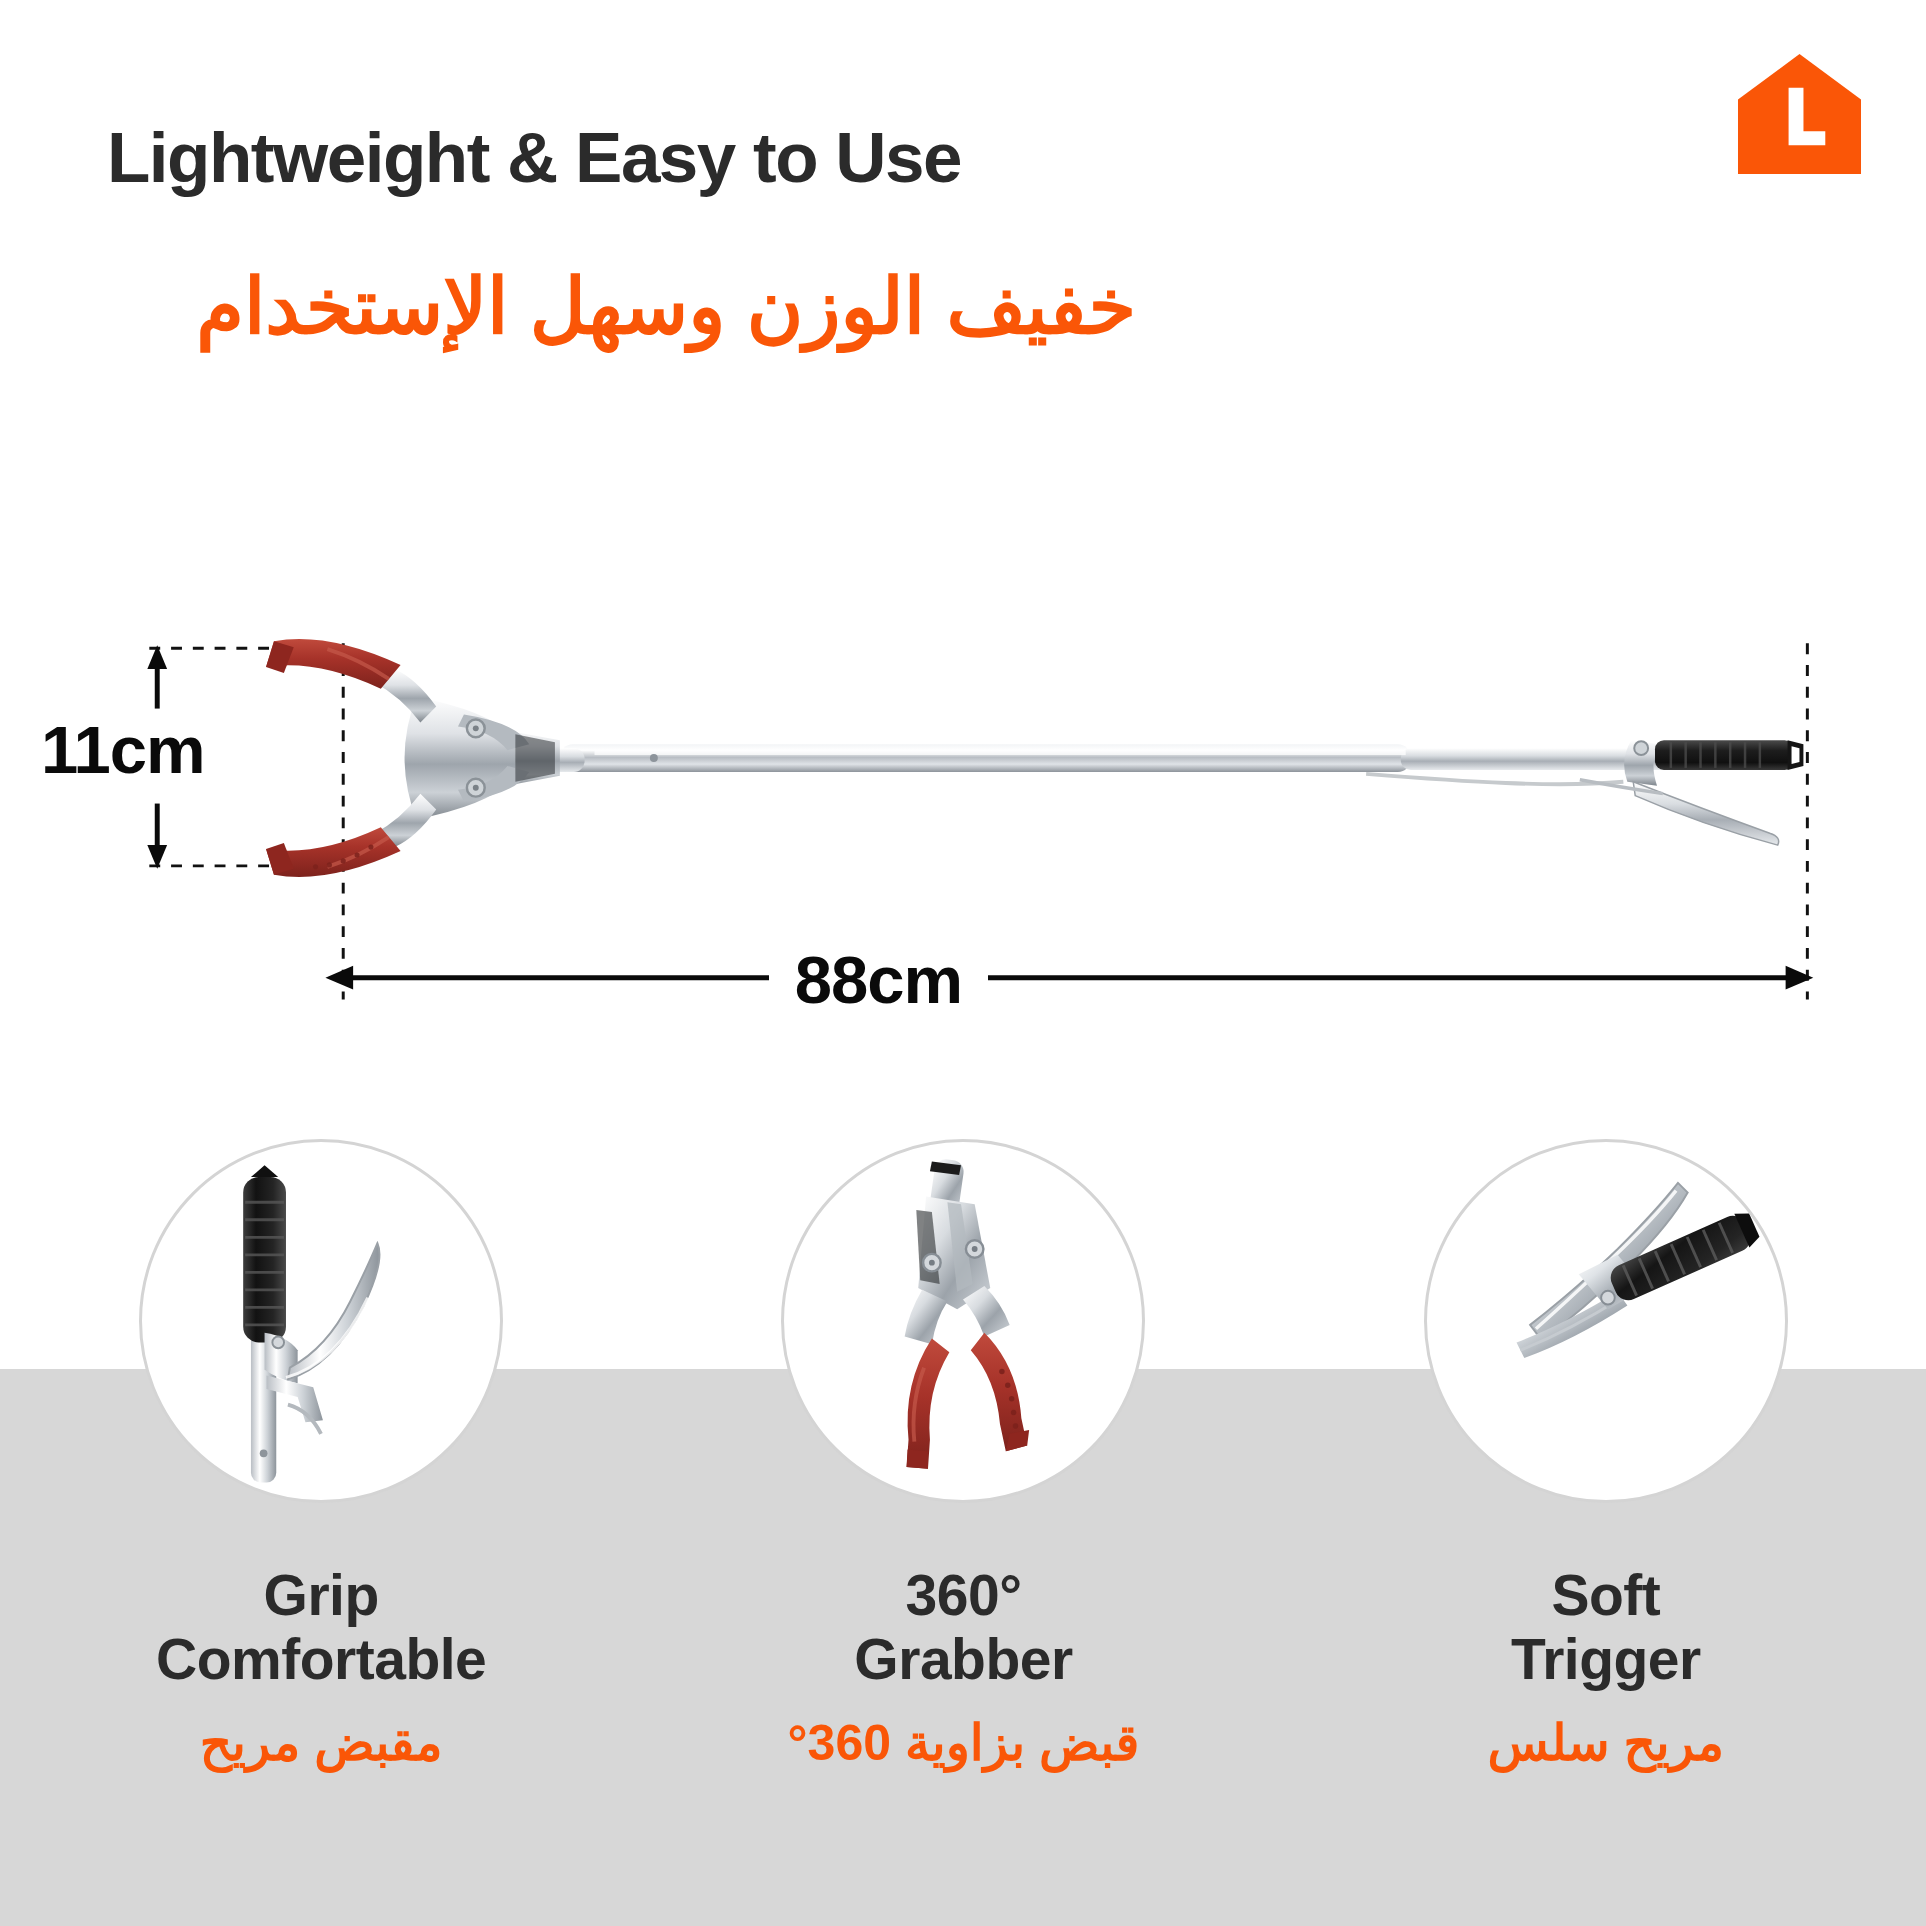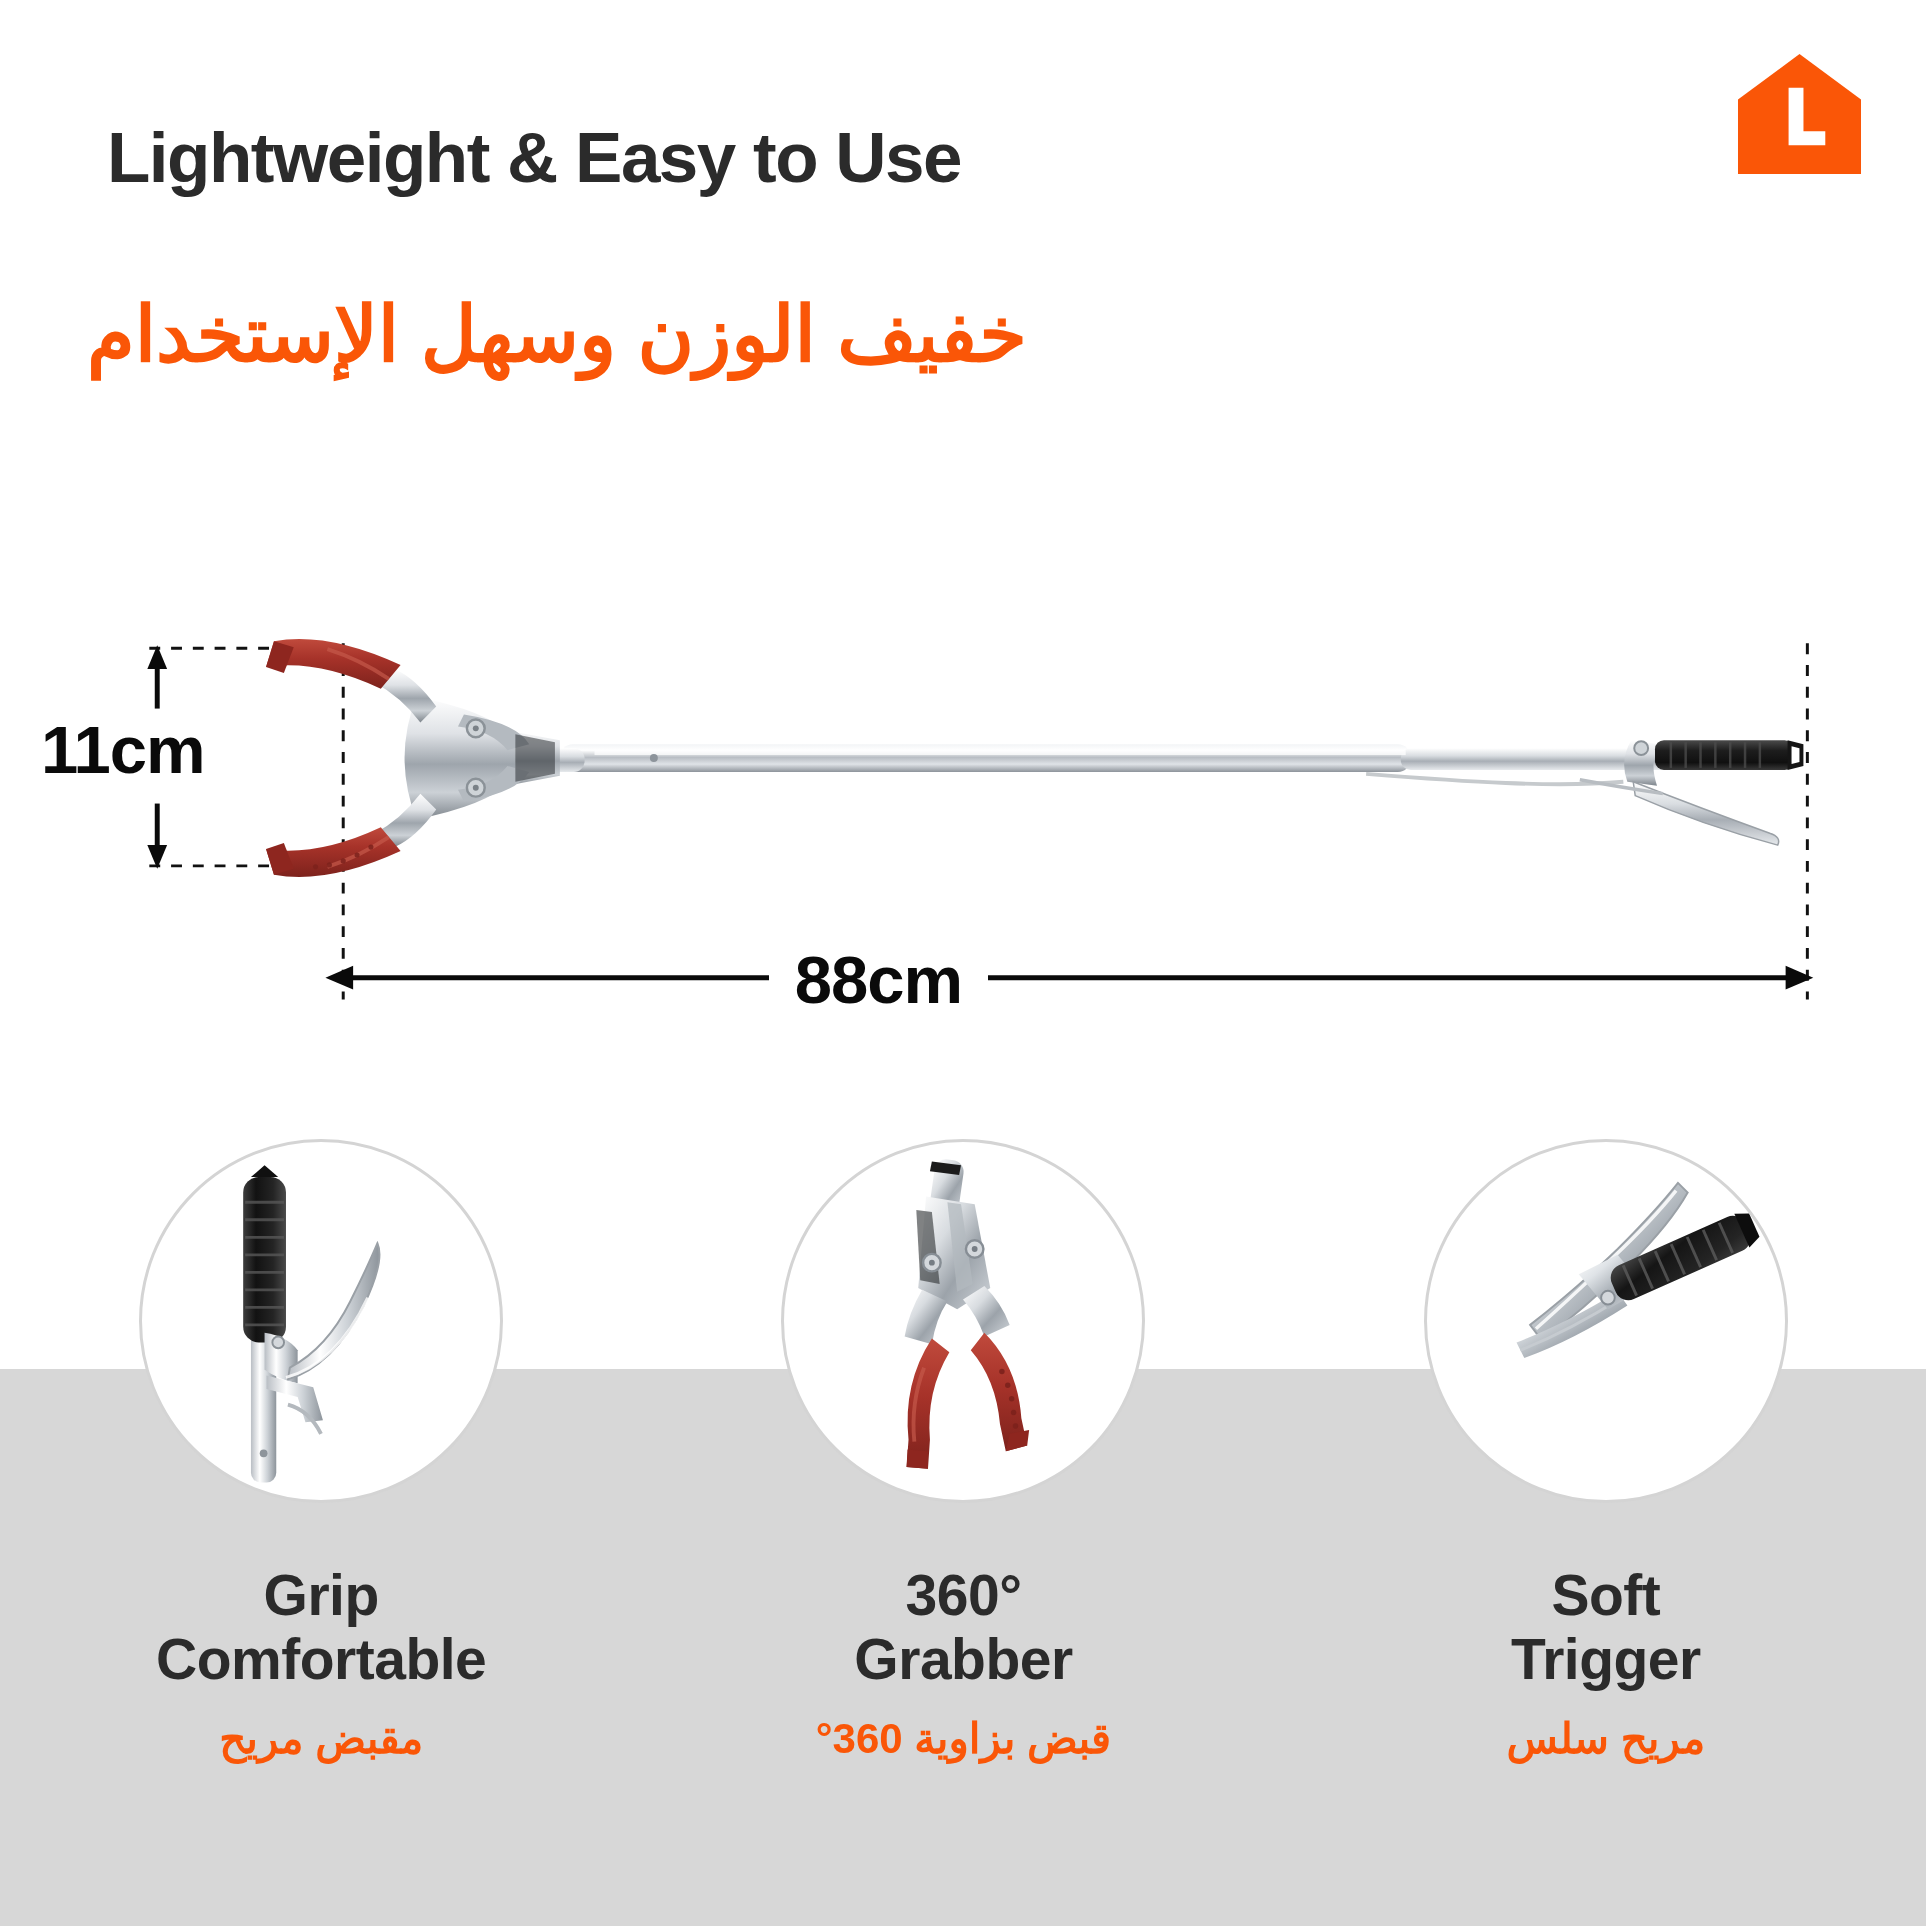--- a/index.html
+++ b/index.html
@@ -19,21 +19,21 @@
 
   
   .headline{
     position:absolute; left:87px; top:117px;
     font-size:71px; font-weight:bold; letter-spacing:-1.5px;
     color:#2b2b2b; white-space:nowrap;margin-left:20px;
   }
   .headline-ar{
     position:absolute; left:87px; top:262px; width:1049px;
     font-size:77px; font-weight:bold; color:#fa5607;
-    direction:rtl; text-align:left; white-space:nowrap;margin-top:28px;
+    direction:rtl; text-align:right; white-space:nowrap;
   }
 
   
   .logo{
     position:absolute; left:1736px; top:52px; width:127px; height:124px;
   }
   .logo svg{ display:block; width:127px; height:124px; }
 
   
   .hero{ position:absolute; left:0; top:485px; width:1927px; height:554px; }
@@ -64,21 +64,21 @@
     display:flex; align-items:center; justify-content:center;
   }
   .circle svg{ display:block; }
   .f-title{
     margin-top:61px; text-align:center;
     font-size:57px; font-weight:bold; line-height:1.12;
     color:#2b2b2b; letter-spacing:-0.5px;
   }
   .f-sub{
     margin-top:22px; text-align:center;
-    font-size:42px; font-weight:bold; color:#fa5607;
+    font-size:50px; font-weight:bold; color:#fa5607;
     direction:rtl; white-space:nowrap;
   }
 </style>
 </head>
 <body>
 
 <div class="gray-band"></div>
 
 <div class="headline">Lightweight &amp; Easy to Use</div>
 <div class="headline-ar">خفيف الوزن وسهل الإستخدام</div>

